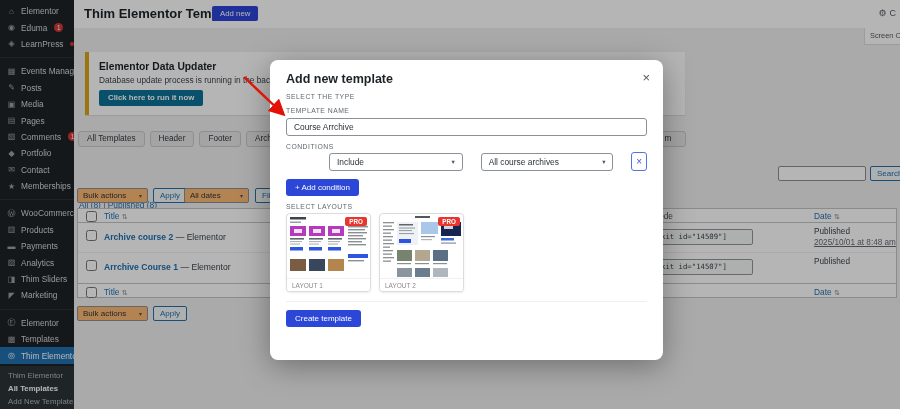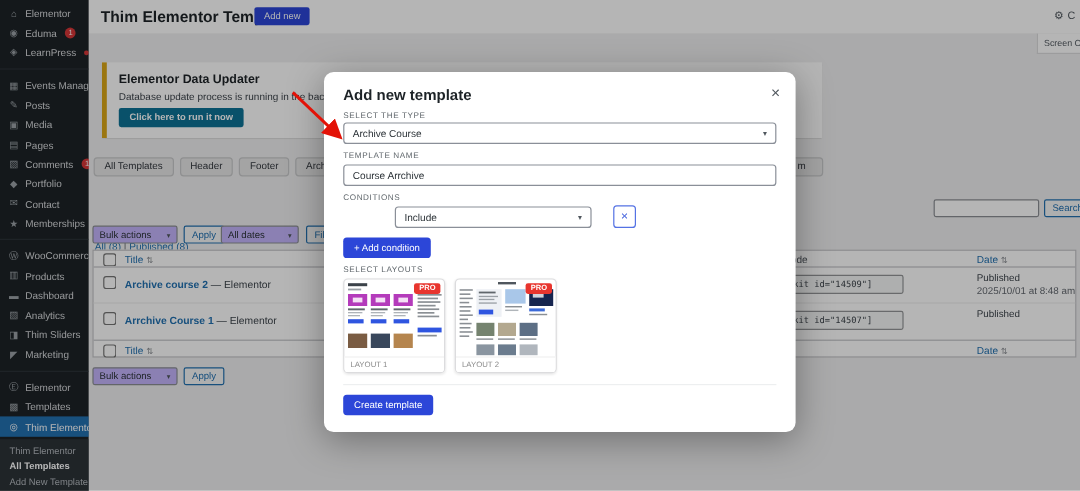--- a/index.html
+++ b/index.html
@@ -36,40 +36,40 @@
   .notice-btn { position:absolute; left:10px; top:38px; height:16px; line-height:16px; padding:0 9px; background:#0e7396; color:#fff; font-size:7.8px; font-weight:bold; border-radius:2px; cursor:pointer; }
 
   
   .tabs { position:absolute; left:4px; top:103px; display:flex; gap:5px; }
   .tab { height:16px; line-height:14px; padding:0 8px; background:#e7e7e8; border:1px solid #c9cacb; border-radius:3px; font-size:8.2px; color:#32373c; cursor:pointer; white-space:nowrap; }
   .tab.partial { position:absolute; left:572px; top:0; width:36px; text-align:center; }
 
   .views { position:absolute; left:5px; top:140px; font-size:8.4px; color:#646970;margin-top:32px; }
   .views a { color:#2271b1; text-decoration:none; cursor:pointer; }
 
-  .wpsel { position:absolute; height:15px; background:#c4b5fd; border:1px solid #8c8f94; border-radius:2px; font-size:8px; color:#2c3338; display:flex; align-items:center; justify-content:space-between; padding:0 5px; cursor:pointer; }
+  .wpsel { position:absolute; height:15px; background:#fdba74; border:1px solid #8c8f94; border-radius:2px; font-size:8px; color:#2c3338; display:flex; align-items:center; justify-content:space-between; padding:0 5px; cursor:pointer; }
   .wpsel .ch { font-size:6px; color:#50575e; }
   .wpbtn { position:absolute; height:15px; line-height:13px; padding:0 6px; background:#f6f7f7; border:1px solid #2271b1; border-radius:2px; font-size:8px; color:#2271b1; cursor:pointer; white-space:nowrap; }
   .search-inp { position:absolute; left:704px; top:138px; width:88px; height:15px; border:1px solid #8c8f94; border-radius:2px; background:#fff; font-size:8px; padding:0 4px; }
 
   
   .table { position:absolute; left:3px; top:180px; width:820px; height:90px; background:#fff; border:1px solid #c3c4c7; }
   .thead { position:absolute; left:0; top:0; width:100%; height:14px; border-bottom:1px solid #c3c4c7; }
   .tfoot { position:absolute; left:0; top:74px; width:100%; height:16px; border-top:1px solid #c3c4c7; }
   .trow1 { position:absolute; left:0; top:14px; width:100%; height:30px; border-bottom:1px solid #f0f0f1; }
   .trow2 { position:absolute; left:0; top:44px; width:100%; height:30px; }
   .cb { position:absolute; left:8px; width:11px; height:11px; }
   .colhead { position:absolute; font-size:8.4px; color:#2271b1; cursor:pointer; }
   .sort { color:#8c8f94; font-size:7px; }
   .rowtitle { position:absolute; left:26px; top:9px; font-size:8.6px; white-space:nowrap; }
   .rowtitle a { color:#2271b1; font-weight:bold; text-decoration:none; cursor:pointer; }
   .rowtitle span { color:#3c434a; }
   .shortcode { position:absolute; left:578px; width:97px; height:16px; background:#f6f7f7; border:1px solid #949698; border-radius:2px; font-family:"DejaVu Sans Mono", monospace; font-size:7.3px; color:#3c434a; line-height:14px; padding:0 4px; white-space:nowrap; overflow:hidden; }
   .datecell { position:absolute; left:736px; font-size:8.2px; color:#3c434a; }
-  .datecell .d2 { color:#646970; margin-top:2px; }
+  .datecell .d2 { color:#646970; margin-top:2px;text-decoration:underline; }
 
   
   .overlay { position:absolute; inset:0; background:rgba(0,0,0,0.29); z-index:50; }
   .modal { position:absolute; left:270px; top:60px; width:393px; height:300px; background:#fff; border-radius:8px; box-shadow:0 6px 30px rgba(0,0,0,.35); z-index:60; padding:12px 16px 8px; }
   .modal h2 { font-size:12.5px; color:#1d2327; }
   .mclose { position:absolute; right:13px; top:10px; font-size:13px; color:#50575e; cursor:pointer; }
   .mlabel { font-size:6.8px; color:#60676c; letter-spacing:.5px; margin:7px 0 2px; }
   .msel { height:18px; border:1px solid #8a8f98; border-radius:3px; display:flex; align-items:center; justify-content:space-between; padding:0 7px; font-size:8.4px; color:#2c3338; cursor:pointer; background:#fff; }
   .msel .ch { font-size:6.5px; color:#50575e; }
   .minput { width:100%; height:18px; border:1px solid #8a8f98; border-radius:3px; font-size:8.4px; color:#2c3338; padding:0 7px; font-family:"Liberation Sans", sans-serif; }
@@ -142,21 +142,21 @@
     <div class="mi">
         <span class="ic">Ⓦ</span>
         <span>WooCommerce</span>
       </div>
     <div class="mi">
         <span class="ic">▥</span>
         <span>Products</span>
       </div>
     <div class="mi">
         <span class="ic">▬</span>
-        <span>Dashboard</span>
+        <span>Payments</span>
       </div>
     <div class="mi">
         <span class="ic">▨</span>
         <span>Analytics</span>
       </div>
     <div class="mi">
         <span class="ic">◨</span>
         <span>Thim Sliders</span>
       </div>
     <div class="mi">
@@ -270,32 +270,32 @@
     <div class="wpbtn" style="left:79px; top:278px;">Apply</div>
   </div>
 
   <div class="overlay"></div>
 
   <div class="modal">
     <h2>Add new template</h2>
     <div class="mclose">×</div>
 
     <div class="mlabel">SELECT THE TYPE</div>
-    <div class="msel">
-        <span>Archive Course</span>
-        <span class="ch">▾</span>
-      </div>
 
     <div class="mlabel">TEMPLATE NAME</div>
     <input class="minput" value="Course Arrchive" style="">
 
     <div class="mlabel">CONDITIONS</div>
     <div class="condrow">
       <div class="msel s1">
           <span>Include</span>
+          <span class="ch">▾</span>
+        </div>
+      <div class="msel s2">
+          <span>All course archives</span>
           <span class="ch">▾</span>
         </div>
       <div class="xbtn">
           <span>×</span>
         </div>
     </div>
 
     <div class="bluebtn">+ Add condition</div>
 
     <div class="mlabel">SELECT LAYOUTS</div>

